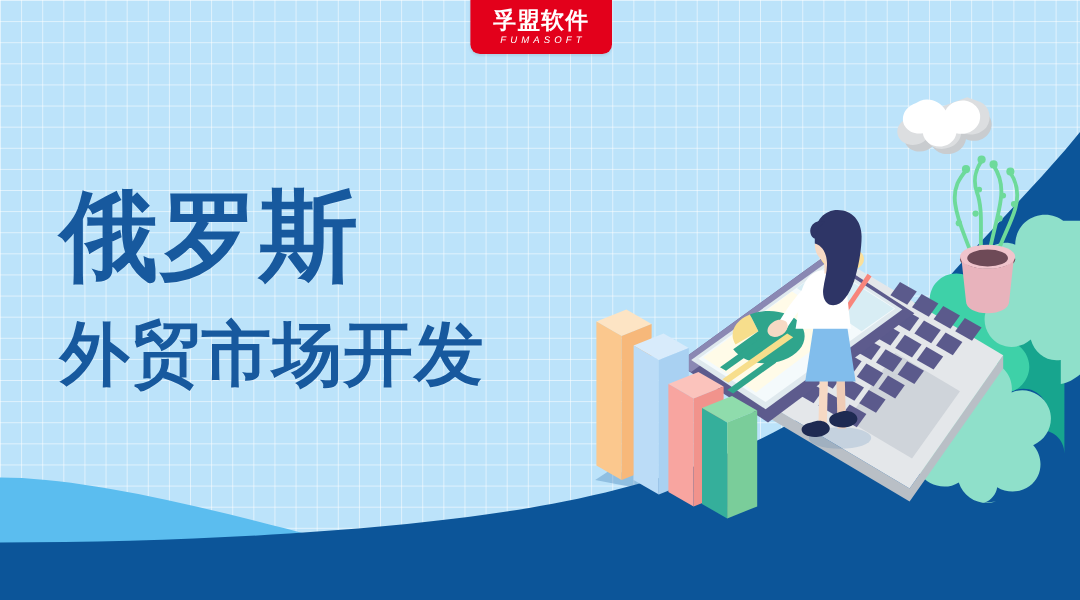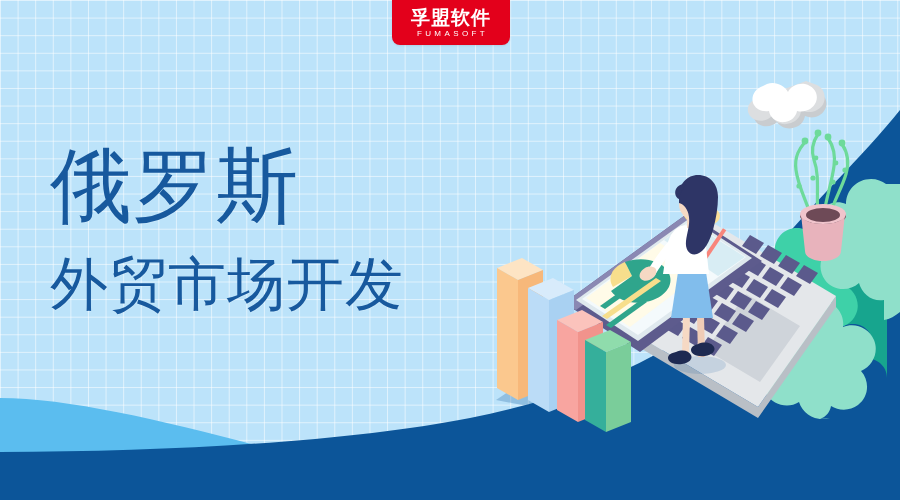--- a/index.html
+++ b/index.html
@@ -30,26 +30,26 @@
     display:flex;flex-direction:column;align-items:center;justify-content:flex-end;
     padding-bottom:6px;box-sizing:border-box;
     box-shadow:0 1px 2px rgba(0,0,0,.08);
   }
   .logo-cn{
     color:#ffffff;font-size:19px;font-weight:bold;letter-spacing:1px;
     line-height:20px;white-space:nowrap;
   }
   .logo-en{
     color:#ffffff;font-size:8px;letter-spacing:3.4px;line-height:11px;
-    white-space:nowrap;padding-left:3px;
+    white-space:nowrap;padding-left:3px;font-style:italic;
   }
   
   .headline{
-    position:absolute;left:50px;top:145px;
-    color:#17599E;font-weight:normal;line-height:1.0;
+    position:absolute;left:50px;top:157px;
+    color:#17599E;font-weight:bold;line-height:1.0;
     text-shadow:0 1px 0 rgba(255,255,255,.18);
   }
   .headline .l1{font-size:82px;letter-spacing:1px;display:block;}
   .headline .l2{font-size:58px;letter-spacing:1px;display:block;margin-top:28px;}
   
   .art{position:absolute;left:0;top:0;width:900px;height:500px;pointer-events:none;}
 </style>
 </head>
 <body>
 

